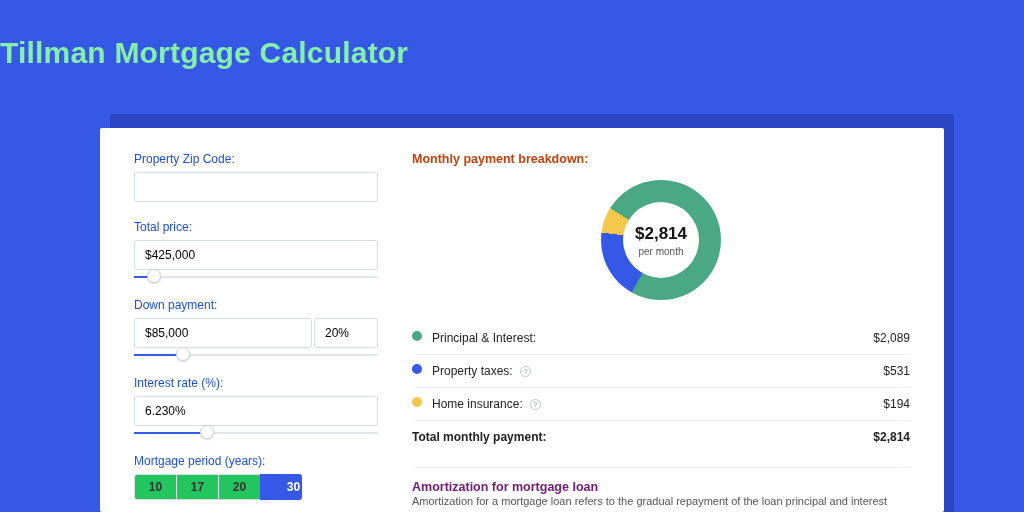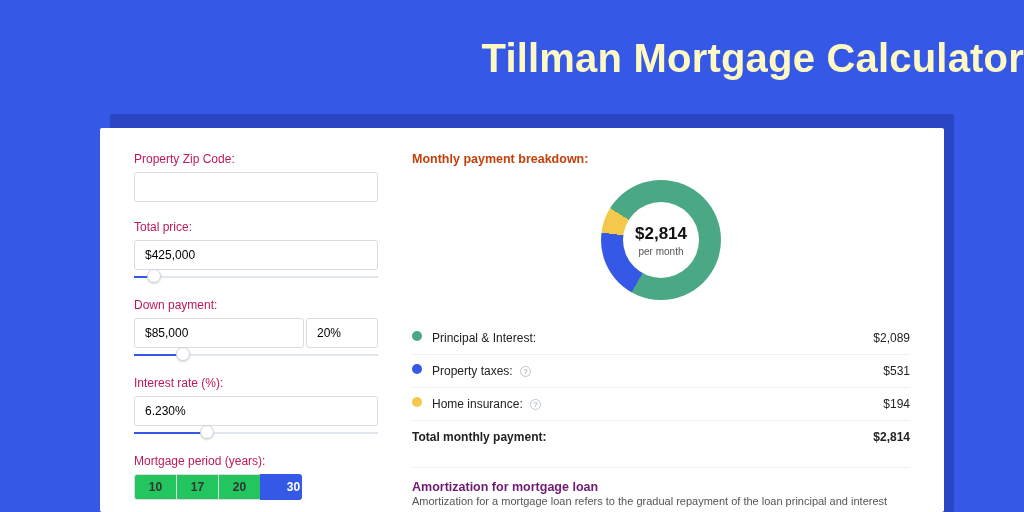--- a/index.html
+++ b/index.html
@@ -1,33 +1,33 @@
 <!DOCTYPE html>
 <html><head>
 <meta charset="utf-8">
 <style>
   * { box-sizing: border-box; margin: 0; padding: 0; }
   html, body { width: 1024px; height: 512px; overflow: hidden; font-family: Arial, Helvetica, sans-serif; }
   body { background: #3558e6; }
   .frame { width: 1024px; height: 512px; position: relative; }
-  .page-title { color: #fef9c3; text-align: right; font-size: 40px; font-weight: 700; padding: 36px 0 26px 0; letter-spacing: .2px; }
+  .page-title { color: #86efac; text-align: left; font-size: 30px; font-weight: 700; padding: 36px 0 26px 0; letter-spacing: .2px; }
   .card-shadow { position: absolute; left: 110px; top: 114px; width: 844px; height: 398px; background: #2a46c4; border-radius: 2px; }
   .card { position: absolute; left: 100px; top: 128px; width: 844px; height: 384px; background: #fff; border-radius: 2px; padding: 24px 34px 0 34px; display: flex; gap: 34px; }
   .col-left { width: 244px; flex: 0 0 244px; }
   .col-right { flex: 1 1 auto; }
-  .flabel { font-size: 12px; color: #be185d; margin-bottom: 6px; }
+  .flabel { font-size: 12px; color: #1d4ed8; margin-bottom: 6px; }
   .tin { width: 100%; height: 30px; border: 1px solid #d7dce3; border-radius: 3px; padding: 0 10px; font-size: 12px; background: #fff; }
   .grp { margin-bottom: 18px; }
   .track { position: relative; width: 100%; height: 8px; margin-top: 2px; }
   .track::before { content:""; position:absolute; left:0; top:4px; width:100%; height:2px; background:#e2e6ee; }
   .fill { position:absolute; left:0; top:4px; height:2px; background:#3558e6; }
   .thumb { position:absolute; top:50%; transform:translate(-50%,-50%); width:14px; height:14px; background:#fff; border:1px solid #cfd4de; border-radius:50%; box-shadow:0 1px 2px rgba(0,0,0,.15); }
   .dp-row { display:flex; gap:2px; }
   .dp-row .tin:first-child { flex:1; }
-  .dp-row .pct { width:72px; }
+  .dp-row .pct { width:64px; }
   .periods { display:flex; gap:0; }
   .pbtn { width:42px; height:26px; border:1px solid #d7dce3; border-right:none; background:#22c55e; font-size:12px; font-weight:600; color:#333; display:flex; align-items:center; justify-content:center; cursor:pointer; }
   .pbtn:first-child { border-radius:3px 0 0 3px; }
   .pbtn:last-child { border-right:3px solid #404040; border-radius:0 3px 3px 0;padding-left:27px; }
   .pbtn.sel { background:#3558e6; color:#fff; border-color:#3558e6; }
   .rtitle { font-size:12.5px; font-weight:700; color:#c2410c; margin-bottom:14px; }
   .donut-wrap { display:flex; justify-content:center; margin-bottom:22px; }
   .donut { width:120px; height:120px; position:relative; }
   .donut-hole { position:absolute; left:22px; top:22px; width:76px; height:76px; background:#fff; border-radius:50%; display:flex; flex-direction:column; align-items:center; justify-content:center; }
   .donut-amt { font-size:17px; font-weight:700; color:#111; }

